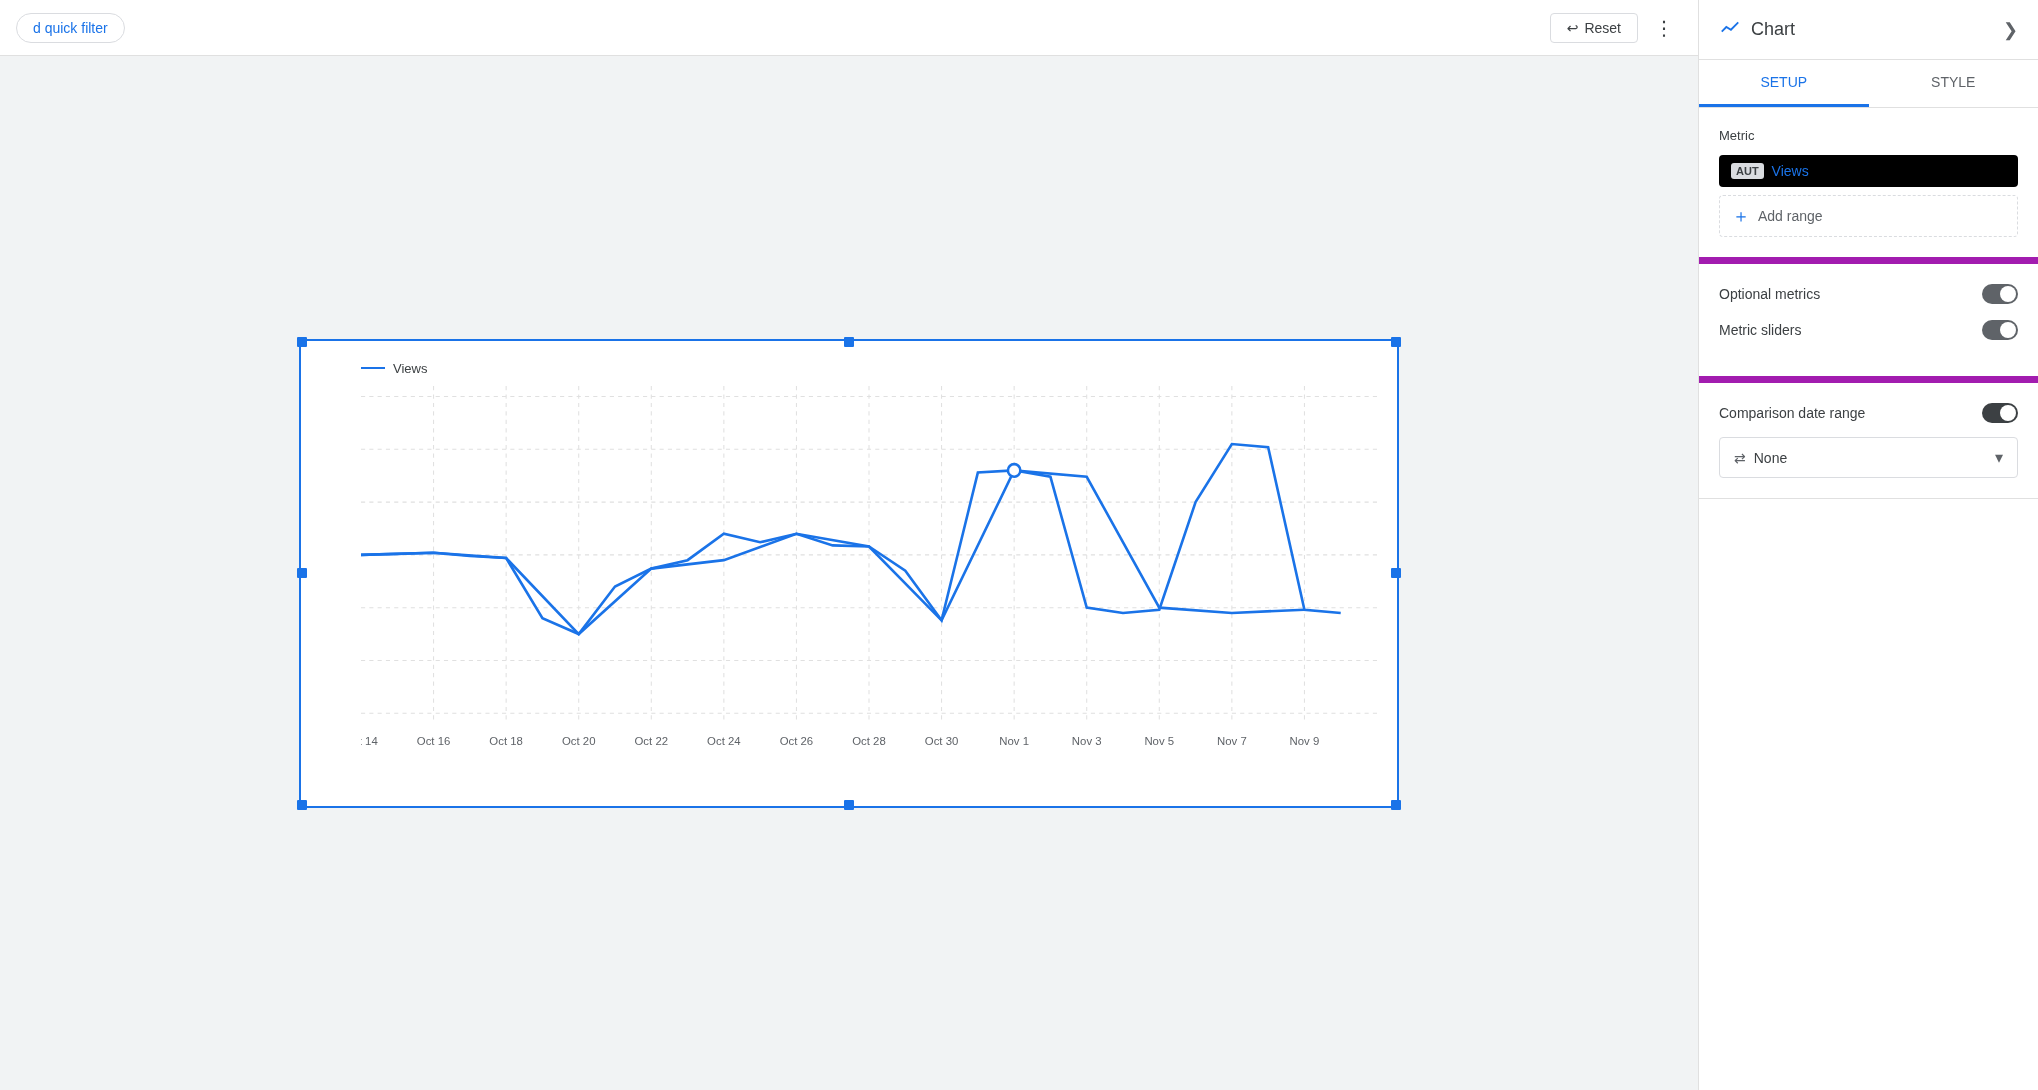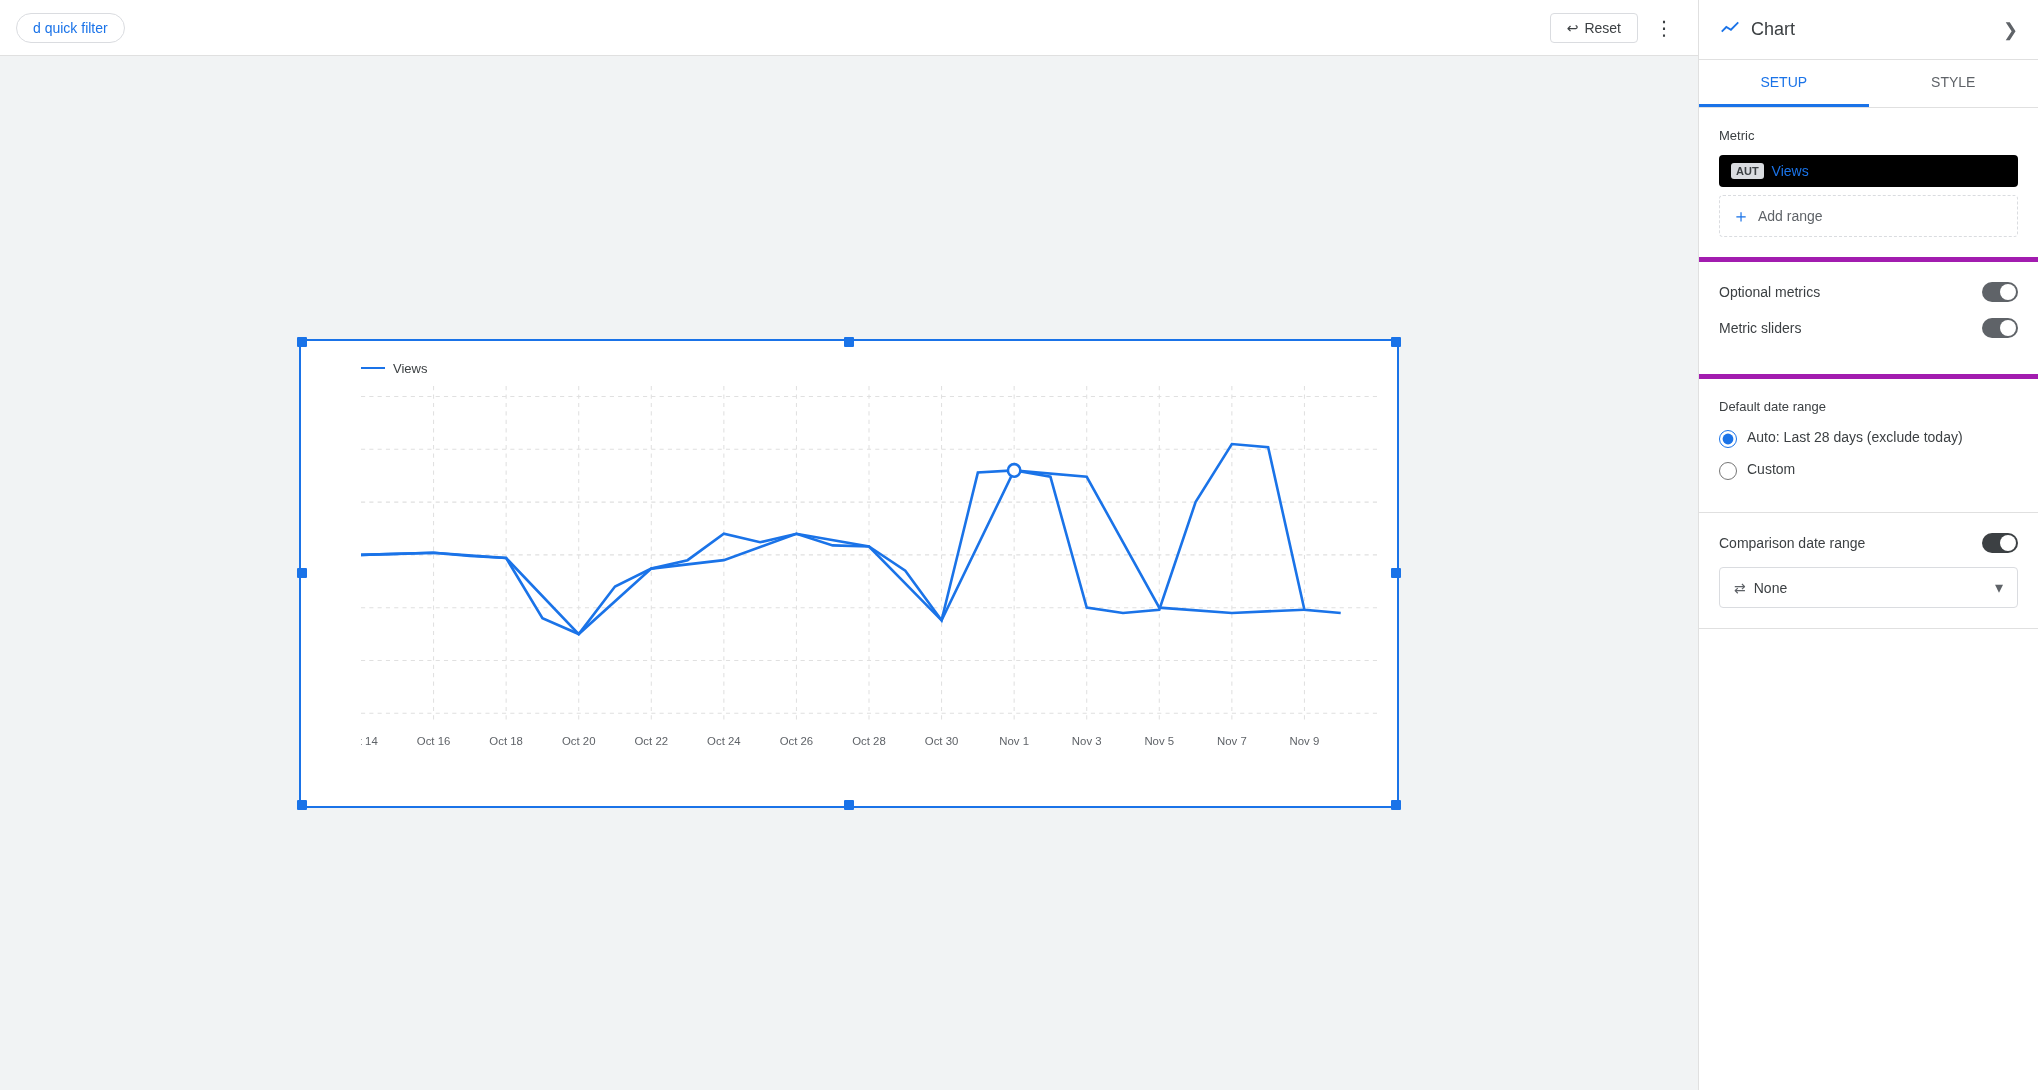--- a/index.html
+++ b/index.html
@@ -212,21 +212,21 @@
       border-bottom: 3px solid transparent;
     }
 
     .panel-tab.active {
       color: #1a73e8;
       border-bottom: 3px solid #1a73e8;
     }
 
     .panel-section {
       padding: 20px;
-      border-bottom: 5px solid #a21caf;
+      border-bottom: 7px solid #a21caf;
     }
 
     .section-label {
       font-size: 13px;
       font-weight: 500;
       color: #3c4043;
       margin-bottom: 12px;
     }
 
     .metric-chip {
@@ -569,33 +569,20 @@
     <div class="toggle-row">
       <span class="toggle-label">Optional metrics</span>
       <div class="toggle-switch"></div>
     </div>
     <div class="toggle-row">
       <span class="toggle-label">Metric sliders</span>
       <div class="toggle-switch"></div>
     </div>
   </div>
 
-  <div class="date-range-section">
-    <div class="date-range-title">Default date range</div>
-    <div class="radio-row">
-      <input type="radio" class="radio-input" name="daterange" checked="" style="">
-      <span class="radio-text">
-        <strong>Auto</strong><span>: Last 28 days (exclude today)</span>
-      </span>
-    </div>
-    <div class="radio-row">
-      <input type="radio" class="radio-input" name="daterange" style="">
-      <span class="radio-text">Custom</span>
-    </div>
-  </div>
 
   <div class="comparison-section">
     <div class="comparison-header">
       <span class="comparison-title">Comparison date range</span>
       <div class="toggle-switch-dark"></div>
     </div>
     <div class="comparison-dropdown">
       <div class="comparison-dropdown-left">
         <span>⇄</span>
         <span class="comparison-value">None</span>

